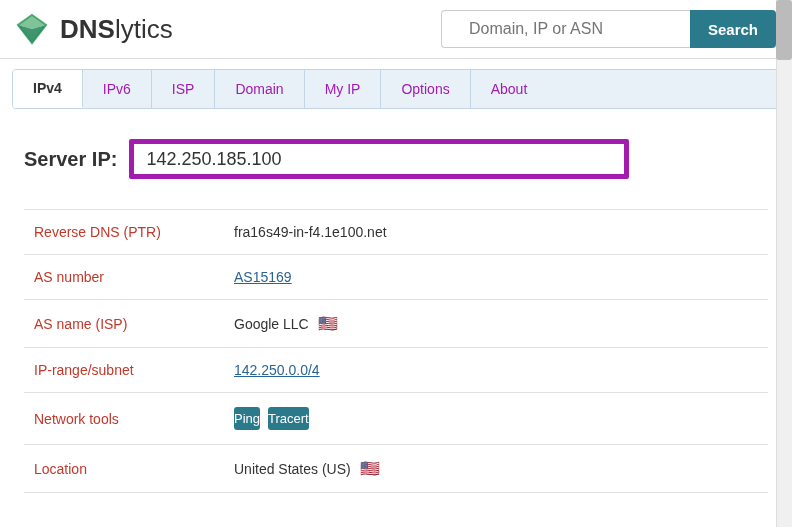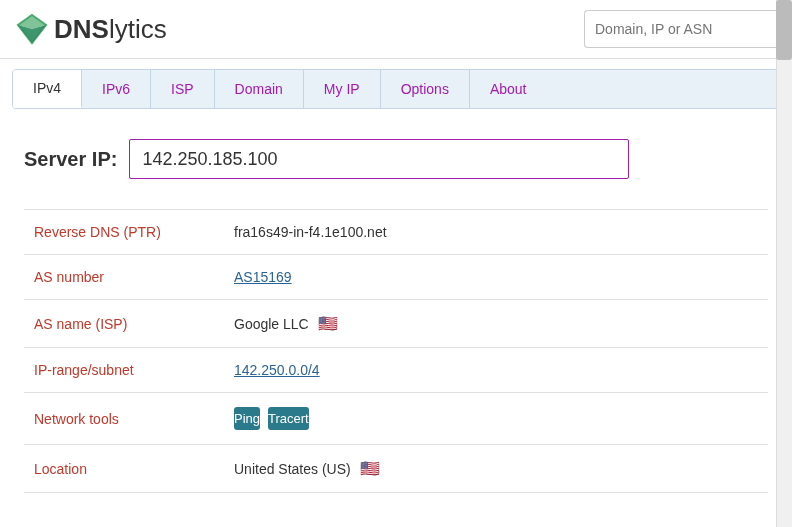--- a/index.html
+++ b/index.html
@@ -16,21 +16,21 @@
       display: flex;
       align-items: center;
       justify-content: space-between;
       padding: 10px 16px;
       background: #fff;
       border-bottom: 1px solid #ddd;
     }
     .logo-area {
       display: flex;
       align-items: center;
-      gap: 6px;
+      gap: 12px;
     }
     .logo-icon {
       width: 32px;
       height: 32px;
     }
     .logo-text {
       font-size: 26px;
       font-weight: bold;
       color: #333;
     }
@@ -40,26 +40,26 @@
     .logo-text span.lytics {
       color: #333;
       font-weight: normal;
     }
     .search-area {
       display: flex;
       align-items: center;
       gap: 0;
     }
     .search-input {
-      width: 192px;
+      width: 249px;
       height: 38px;
       border: 1px solid #ccc;
       border-right: none;
-      padding: 0 10px;
-      font-size: 14px;
+      padding: 0 27px;
+      font-size: 16px;
       color: #999;
       outline: none;
       border-radius: 4px 0 0 4px;
     }
     .search-button {
       height: 38px;
       padding: 0 18px;
       background: #2a7a8c;
       color: #fff;
       border: none;
@@ -89,21 +89,21 @@
       user-select: none;
       display: flex;
       align-items: center;
     }
     .tab:last-child {
       border-right: none;
     }
     .tab.active {
       background: #fff;
       color: #333;
-      font-weight: normal;
+      font-weight: bold;
       border-bottom: 2px solid #fff;
     }
 
     
     .main-content {
       padding: 20px 24px;
     }
 
     
     .server-ip-row {
@@ -115,21 +115,21 @@
     .server-ip-label {
       font-size: 20px;
       font-weight: bold;
       color: #333;
       white-space: nowrap;
     }
     .server-ip-input {
       flex: 1;
       max-width: 500px;
       height: 40px;
-      border: 1px solid #a21caf;
+      border: 5px solid #a21caf;
       padding: 0 12px;
       font-size: 18px;
       color: #333;
       outline: none;
       border-radius: 2px;
     }
 
     
     .info-table {
       width: 100%;
@@ -208,20 +208,21 @@
       <polygon points="16,2 30,12 16,30 2,12" fill="none" stroke="#4aaa6e" stroke-width="2"></polygon>
       <polygon points="16,2 30,12 16,16 2,12" fill="#4aaa6e" opacity="0.7"></polygon>
       <polygon points="16,16 30,12 16,30 2,12" fill="#2a8a5e" opacity="0.9"></polygon>
     </svg>
     <div class="logo-text">
       <span class="dns">DNS</span><span class="lytics">lytics</span>
     </div>
   </div>
   <div class="search-area">
     <input class="search-input" type="text" placeholder="Domain, IP or ASN" style="">
+    <button class="search-button">Search</button>
   </div>
 </div>
 
 <div class="tabs-container">
   <div class="tab active">IPv4</div>
   <div class="tab">IPv6</div>
   <div class="tab">ISP</div>
   <div class="tab">Domain</div>
   <div class="tab">My IP</div>
   <div class="tab">Options</div>

